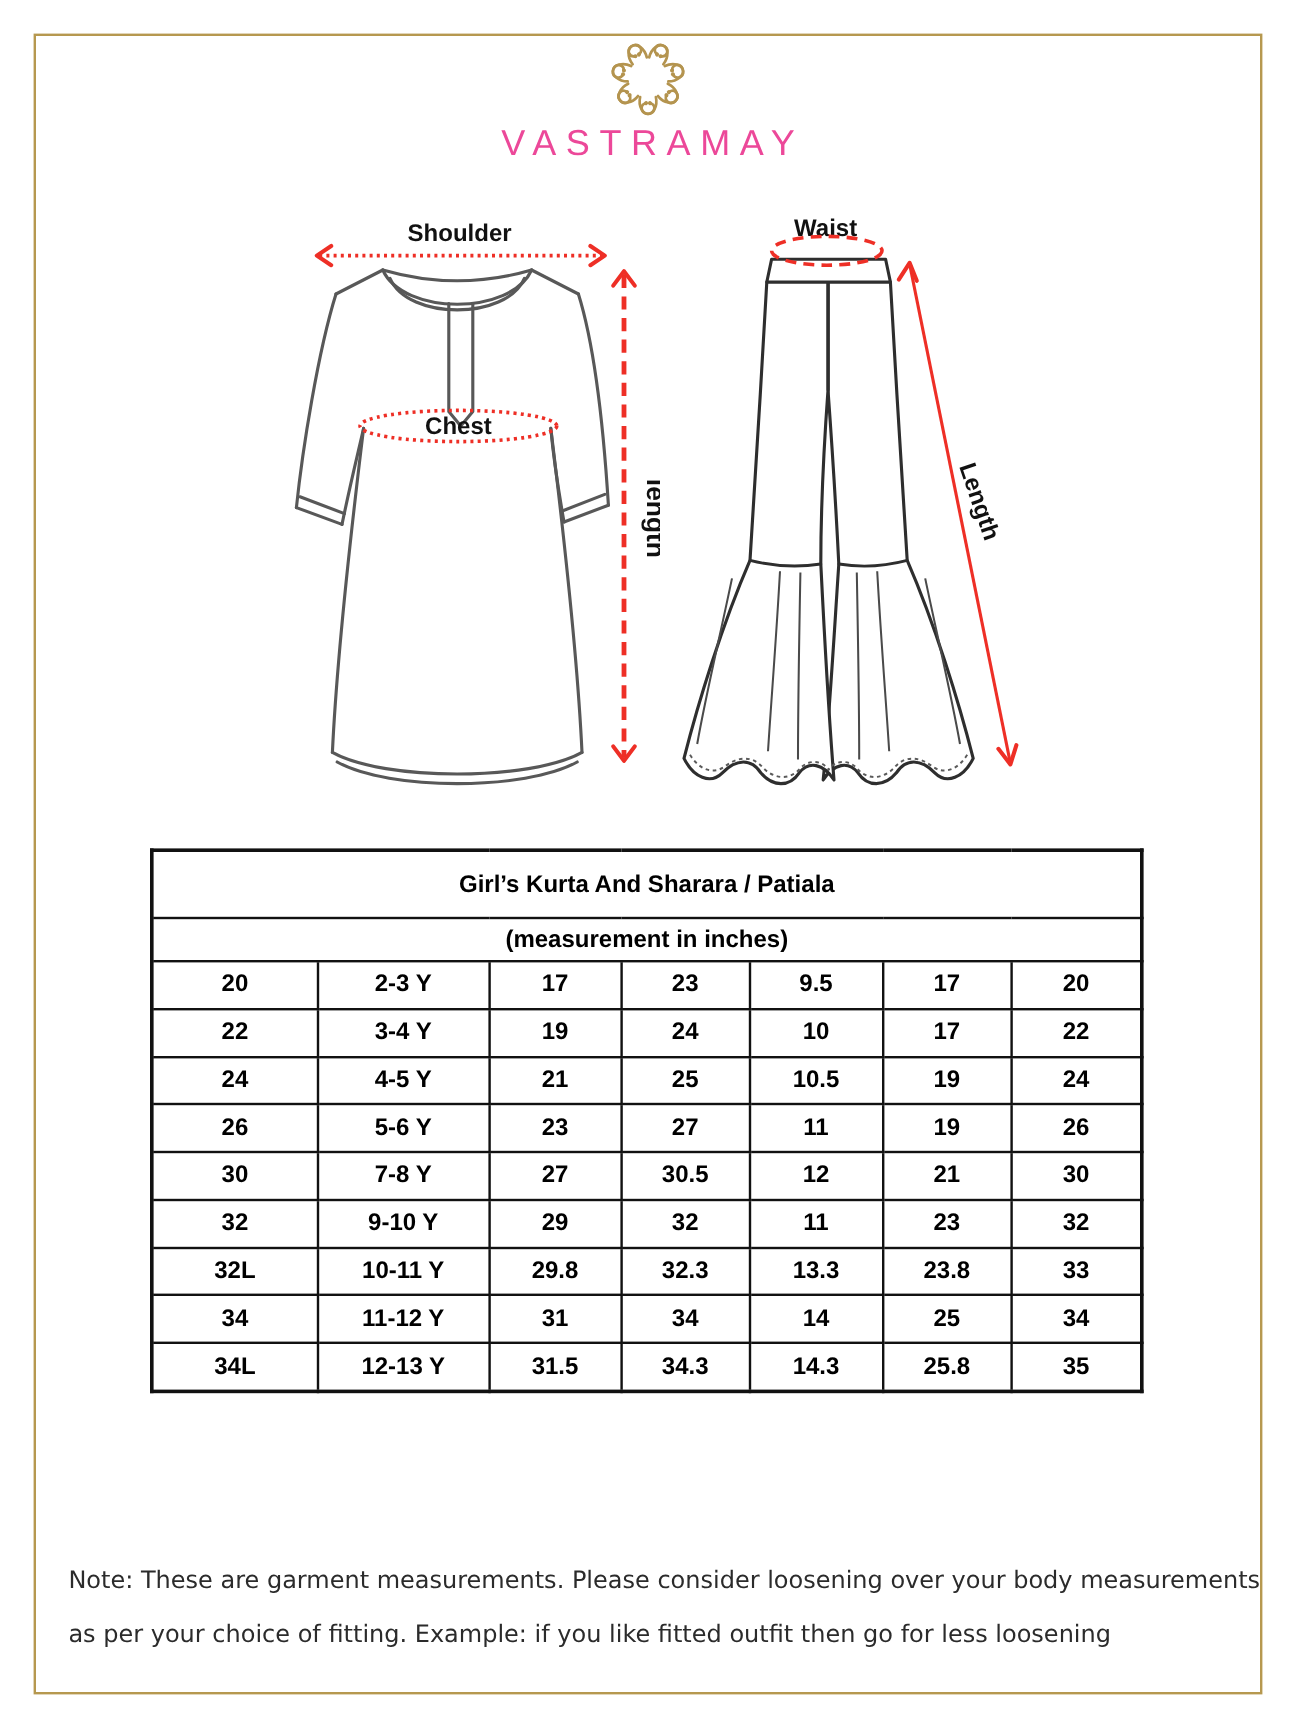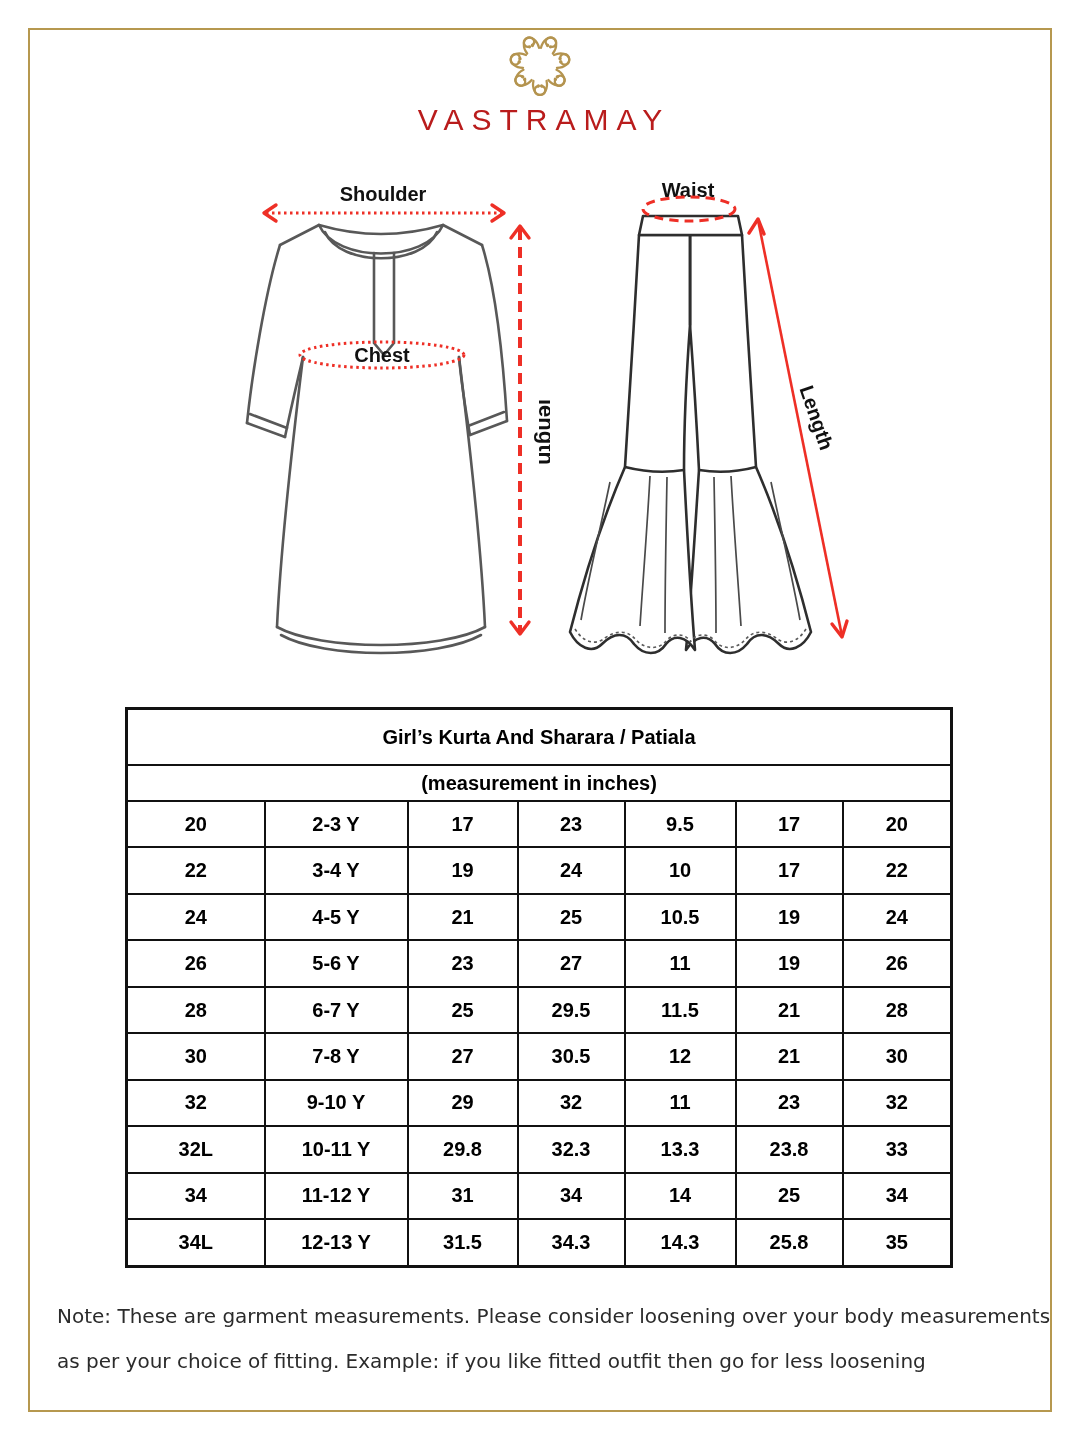--- a/index.html
+++ b/index.html
@@ -9,40 +9,40 @@
   }
   .gold-frame{
     position:absolute;inset:28px;border:2.5px solid #b6984f;pointer-events:none;
   }
   
   .logo{
     position:absolute;top:32px;left:0;width:100%;
     display:flex;flex-direction:column;align-items:center;
   }
   .wordmark{
-    margin-top:5px;color:#b91c1c;font-size:30px;font-weight:400;
+    margin-top:5px;color:#ec4899;font-size:30px;font-weight:400;
     letter-spacing:8px;padding-left:8px;
   }
   
   .kurta-svg{position:absolute;left:240px;top:183px}
   .sharara-svg{position:absolute;left:555px;top:180px}
   .diag-label{font:bold 20px "Liberation Sans",sans-serif;fill:#111}
   .outline-k{stroke:#585858;stroke-width:2.6;fill:none;stroke-linejoin:round;stroke-linecap:round}
   .outline-s{stroke:#2e2e2e;stroke-width:2.6;fill:#ffffff;stroke-linejoin:round;stroke-linecap:round}
   .outline-s-line{stroke:#2e2e2e;stroke-width:2.4;fill:none;stroke-linejoin:round;stroke-linecap:round}
   .pleat{stroke:#4a4a4a;stroke-width:1.7;fill:none}
   .stitch{stroke:#5a5a5a;stroke-width:1.6;fill:none;stroke-dasharray:3 3}
   .red-dot{stroke:#ee2f26;stroke-width:3;fill:none;stroke-dasharray:2.5 3.5}
   .red-dash{stroke:#ee2f26;stroke-width:4;fill:none;stroke-dasharray:11 7}
   .red-dash2{stroke:#ee2f26;stroke-width:3;fill:none;stroke-dasharray:9 6}
   .red-solid{stroke:#ee2f26;stroke-width:2.6;fill:none}
   .red-head{stroke:#ee2f26;stroke-width:3.4;fill:none;stroke-linecap:round;stroke-linejoin:round}
   
   .size-table{
-    position:absolute;left:125px;top:707px;width:825px;height:561px;
+    position:absolute;left:125px;top:707px;width:825px;height:454px;
     border-collapse:collapse;table-layout:fixed;text-align:center;color:#000;
   }
   .size-table,.size-table th,.size-table td{border:2.5px solid #111}
   .size-table{border-width:3px}
   .title-cell{font-size:27px;font-weight:bold;height:52px;border-bottom-width:3px}
   .subtitle-cell{font-size:18px;font-weight:400;height:32px;border-bottom-width:3px}
   .size-table th{
     font-size:21px;font-weight:bold;height:76px;line-height:1.2;
     white-space:pre-line;border-bottom-width:3px;
   }
@@ -231,29 +231,20 @@
       <tr>
         <td>26</td>
         <td>5-6 Y</td>
         <td>23</td>
         <td>27</td>
         <td>11</td>
         <td>19</td>
         <td>26</td>
       </tr>
       <tr>
-        <td>28</td>
-        <td>6-7 Y</td>
-        <td>25</td>
-        <td>29.5</td>
-        <td>11.5</td>
-        <td>21</td>
-        <td>28</td>
-      </tr>
-      <tr>
         <td>30</td>
         <td>7-8 Y</td>
         <td>27</td>
         <td>30.5</td>
         <td>12</td>
         <td>21</td>
         <td>30</td>
       </tr>
       <tr>
         <td>32</td>

